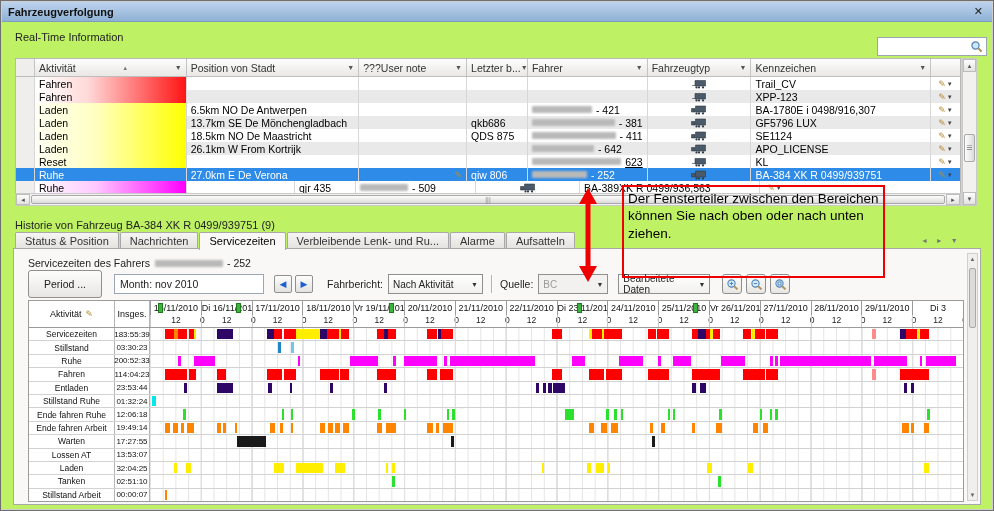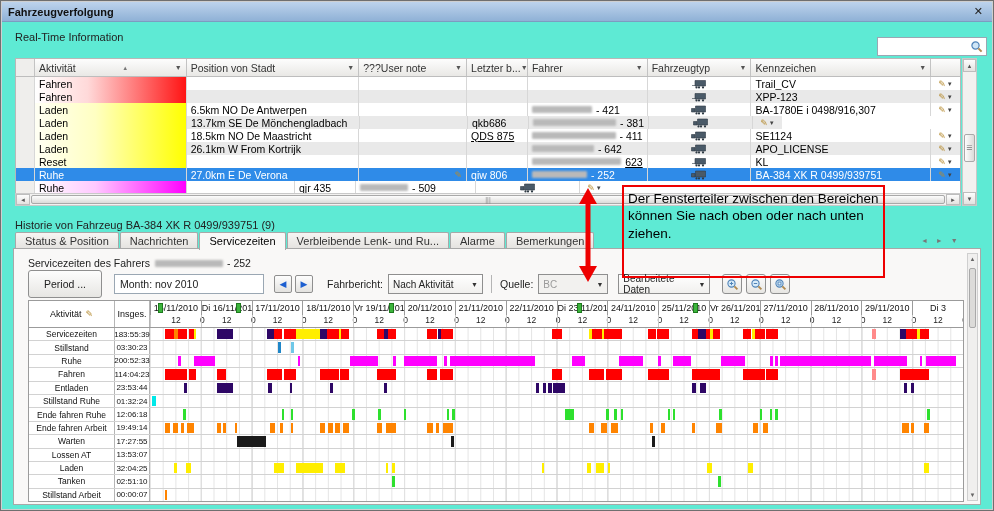--- a/index.html
+++ b/index.html
@@ -1,17 +1,17 @@
 <!DOCTYPE html>
 <html><head>
 <meta charset="utf-8">
 <style>
   html,body{margin:0;padding:0;background:#d8d8d8;}
   *{box-sizing:border-box;font-family:"Liberation Sans","DejaVu Sans",sans-serif;}
-  .win{position:relative;width:994px;height:511px;background:#5eead4;border:1px solid #6f6f6f;
+  .win{position:relative;width:994px;height:511px;background:#bef264;border:1px solid #6f6f6f;
        box-shadow:0 0 0 1px #cfcfcf inset;overflow:hidden;}
   .titlebar{position:absolute;left:1px;top:1px;right:1px;height:20px;
             background:linear-gradient(#bdd3ec,#8fb1d6);display:flex;align-items:center;
             padding:0 6px;font-size:11px;font-weight:bold;color:#111;border-bottom:1px solid #7d9cc0;}
   .titlebar .close{margin-left:auto;font-size:11px;font-weight:bold;color:#222;cursor:default;padding:0 3px;}
   .rt-label{position:absolute;left:14px;top:30px;font-size:11px;color:#222;}
   .search{position:absolute;left:876px;top:36px;width:110px;height:19px;background:#fff;
           border:1px solid #9aa7b3;display:flex;align-items:center;justify-content:flex-end;padding:0 3px;}
   
   .tbl{position:absolute;left:14px;top:57px;width:946px;border:1px solid #b8b8b8;background:#fff;font-size:10.5px;}
@@ -224,31 +224,32 @@
             <span>- 381</span>
           </div>
           <div class="tc even" style="width: 104px; justify-content: center;">
             <svg width="16" height="10" viewBox="0 0 16 10">
               <path d="M4.5 1h10v6h-10z M0.5 3.5h3.5v3.5h-3.5z" fill="#4a5a68" stroke="#2f3b45" stroke-width="0.6"></path>
               <circle cx="5.5" cy="8.4" r="1.1" fill="#2f3b45"></circle>
               <circle cx="8" cy="8.4" r="1.1" fill="#2f3b45"></circle>
               <circle cx="12" cy="8.4" r="1.1" fill="#2f3b45"></circle>
             </svg>
           </div>
+          <div class="tc even" style="width: 180px;">GF5796  LUX</div>
           <div class="tc editcell even" style="width: 29px; border-right: none;">
             <span class="pencil">✎</span>
             <span class="ddtri">▼</span>
           </div>
         </div>
         <div class="trow">
           <div class="tc sel-col" style="width: 19px;"></div>
           <div class="tc grad-yellow" style="width: 152px;">Laden</div>
           <div class="tc" style="width: 173px;">18.5km NO De Maastricht</div>
           <div class="tc" style="width: 108px;"></div>
-          <div class="tc" style="width: 61px; text-decoration: underline;">QDS 875</div>
+          <div class="tc" style="width: 61px;">QDS 875</div>
           <div class="tc" style="width: 120px;">
             <span class="blurname" style="width: 88px;"></span>
             <span>- 411</span>
           </div>
           <div class="tc" style="width: 104px; justify-content: center;">
             <svg width="16" height="10" viewBox="0 0 16 10">
               <path d="M4.5 1h10v6h-10z M0.5 3.5h3.5v3.5h-3.5z" fill="#4a5a68" stroke="#2f3b45" stroke-width="0.6"></path>
               <circle cx="5.5" cy="8.4" r="1.1" fill="#2f3b45"></circle>
               <circle cx="8" cy="8.4" r="1.1" fill="#2f3b45"></circle>
               <circle cx="12" cy="8.4" r="1.1" fill="#2f3b45"></circle>
@@ -344,20 +345,21 @@
             <span>- 509</span>
           </div>
           <div class="tc" style="width: 104px; justify-content: center;">
             <svg width="16" height="10" viewBox="0 0 16 10">
               <path d="M4.5 1h10v6h-10z M0.5 3.5h3.5v3.5h-3.5z" fill="#4a5a68" stroke="#2f3b45" stroke-width="0.6"></path>
               <circle cx="5.5" cy="8.4" r="1.1" fill="#2f3b45"></circle>
               <circle cx="8" cy="8.4" r="1.1" fill="#2f3b45"></circle>
               <circle cx="12" cy="8.4" r="1.1" fill="#2f3b45"></circle>
             </svg>
           </div>
+          <div class="tc" style="width: 180px;">BA-389XK R 0499/936,563</div>
           <div class="tc editcell" style="width: 29px; border-right: none;">
             <span class="pencil">✎</span>
             <span class="ddtri">▼</span>
           </div>
         </div>
       </div>
   </div>
 
   <div class="vscroll">
     <div class="btn">▲</div>
@@ -371,21 +373,21 @@
   </div>
 
   <div class="hist-label">Historie von Fahrzeug BA-384 XK R 0499/939751 (9)</div>
 
   <div class="tabs" id="tabs">
       <div class="tab">Status &amp; Position</div>
       <div class="tab">Nachrichten</div>
       <div class="tab active">Servicezeiten</div>
       <div class="tab">Verbleibende Lenk- und Ru...</div>
       <div class="tab">Alarme</div>
-      <div class="tab">Bemerkungen</div>
+      <div class="tab">Aufsatteln</div>
     </div>
   <div class="tabnav">◄ ► ▼</div>
 
   <div class="panel">
     <div class="driver-line">
       <span>Servicezeiten des Fahrers</span>
       <span class="blurname" style="width:68px;margin-left:5px;"></span>
       <span>- 252</span>
     </div>
 

